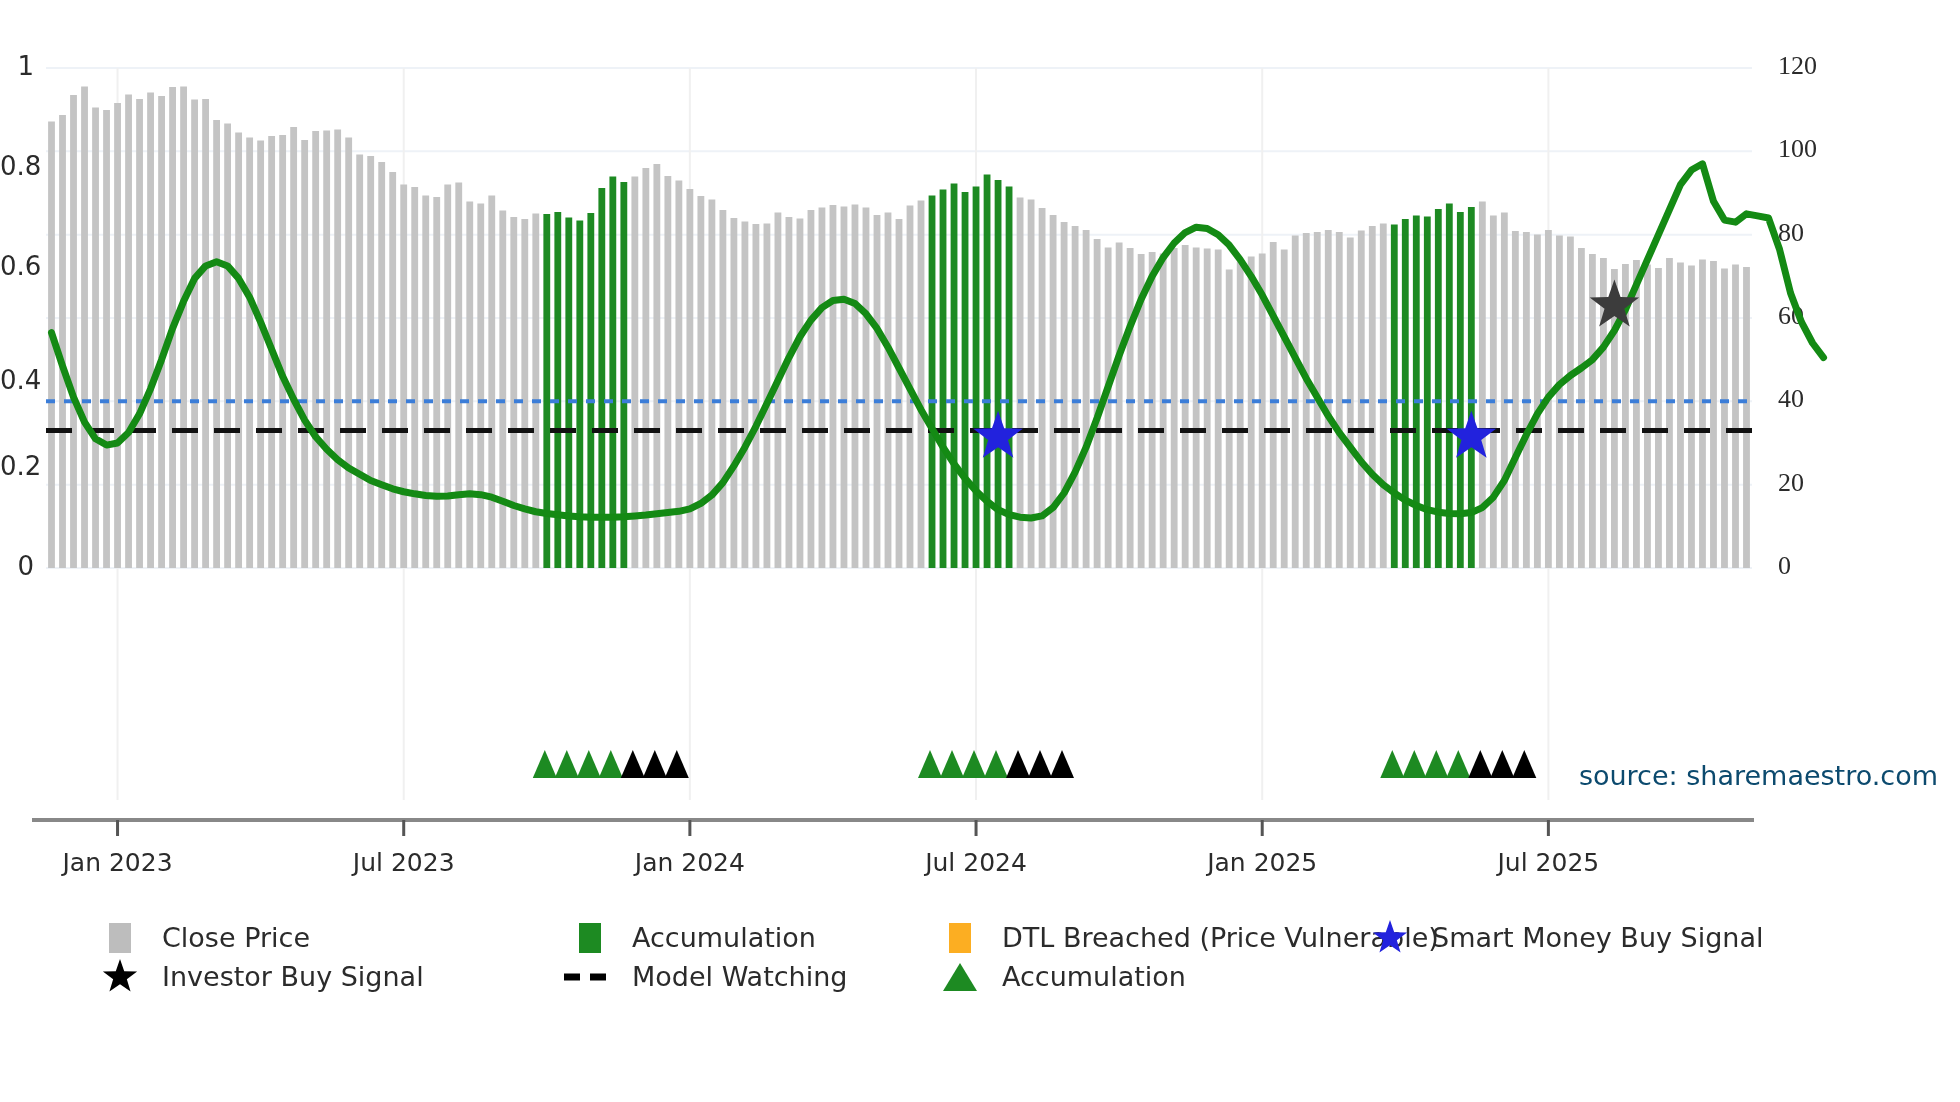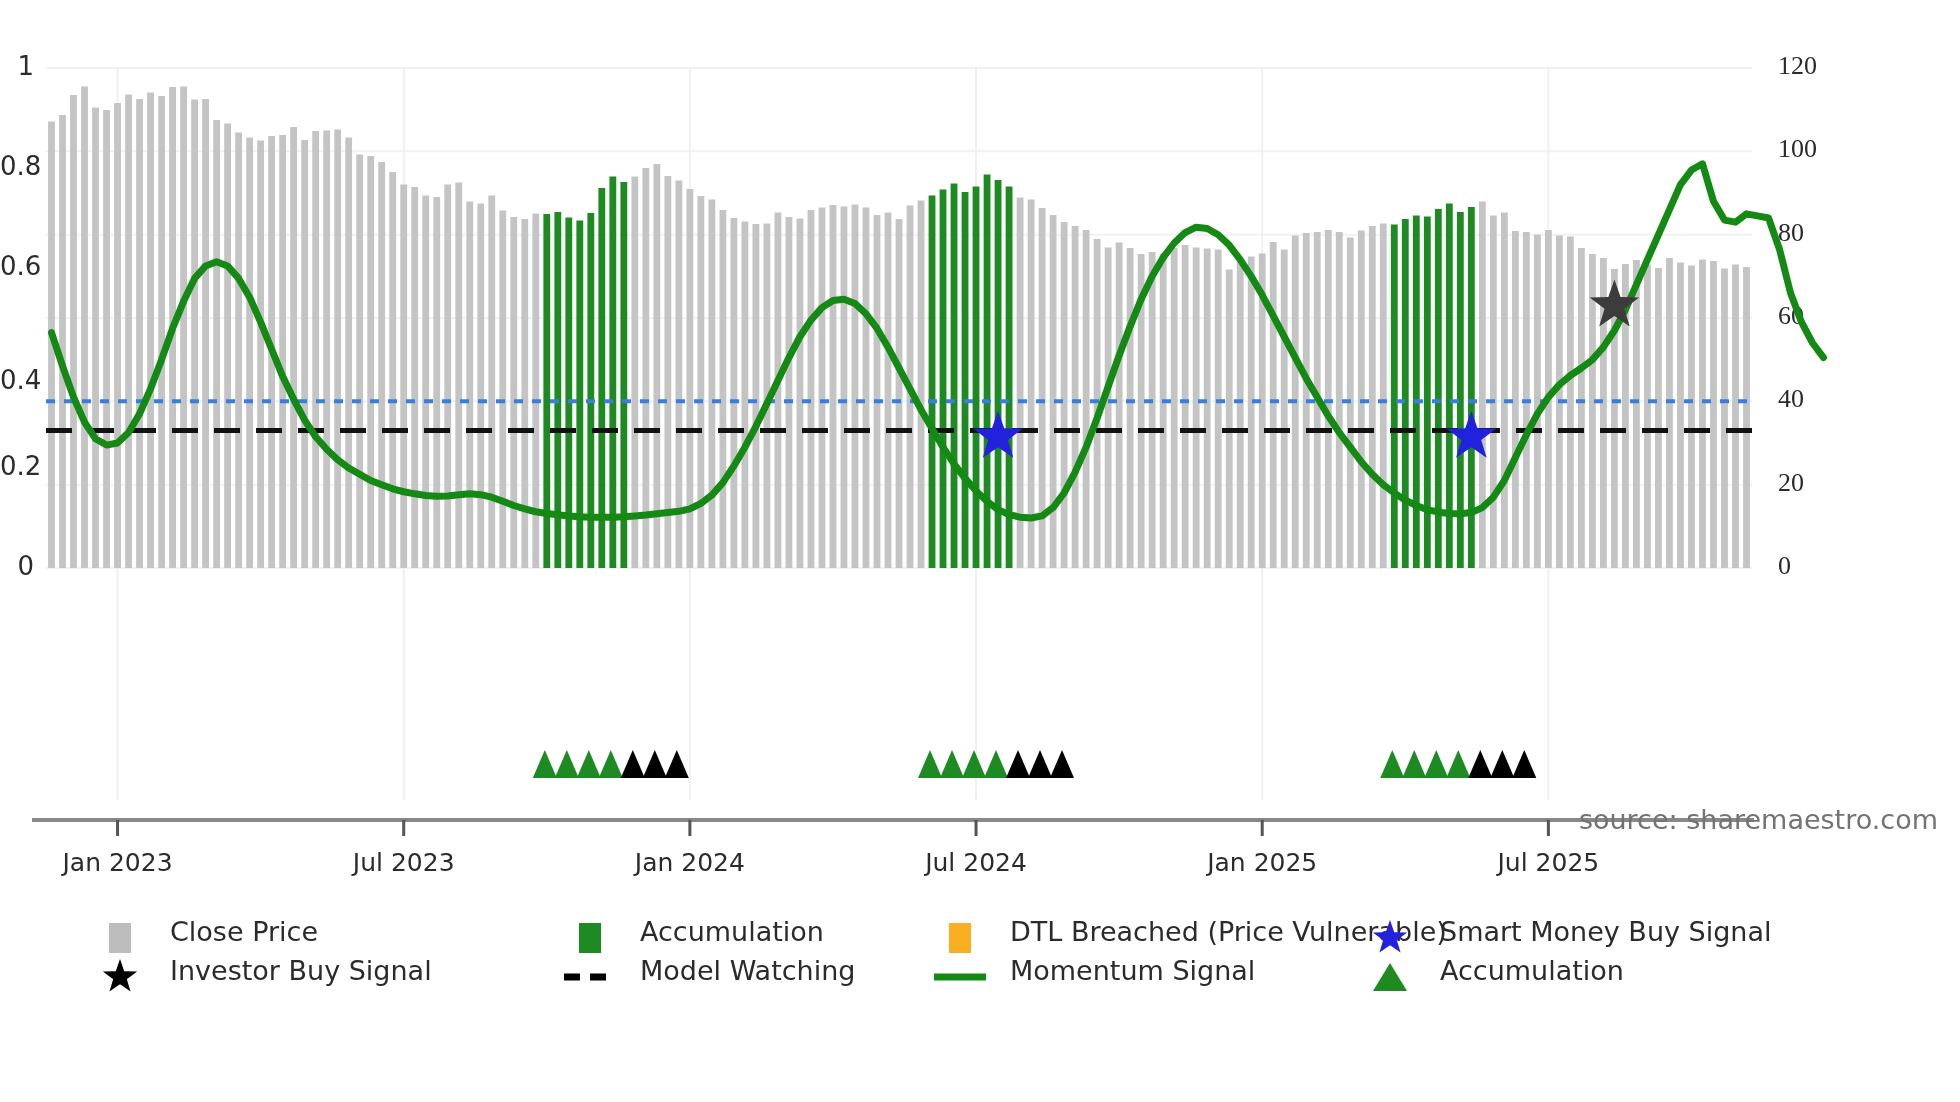--- a/index.html
+++ b/index.html
@@ -37,39 +37,39 @@
     left: 92px;
     top: 918px;
     width: 1830px;
     display: grid;
     grid-template-columns: 470px 370px 430px 400px;
     grid-auto-rows: 39px;
     align-items: center;
   }
   .legend-entry {
     display: flex;
-    gap: 22px;
+    align-items: center;
+    gap: 14px;
     height: 39px;
   }
   .legend-text {
     font-size: 27px;
     color: #2b2b2b;
     white-space: nowrap;
     line-height: 1;
   }
   .swatch-box { width: 22px; height: 30px; display: inline-block; flex: none; }
   .swatch-wrap { width: 56px; display: flex; justify-content: center; align-items: center; flex: none; }
   .source-note {
     position: absolute;
     right: 22px;
     top: 760px;
     font-size: 27px;
-    color: #737373;
+    color: #0c4a6e;
     white-space: nowrap;
-    margin-top: 44px;
   }
 </style>
 </head>
 <body>
 
 <div id="chart-root">
 
   <div id="left-axis-labels">
       <div class="axis-label ylabel-left" style="left: 0px; width: 34px; top: 551px;">0</div>
       <div class="axis-label ylabel-left" style="left: 0px; width: 34px; top: 451px;">0.2</div>
@@ -351,28 +351,20 @@
       <div class="legend-entry">
         <span class="swatch-wrap">
           <svg width="56" height="14">
             <line x1="2" y1="7" x2="54" y2="7" stroke="#000000" stroke-width="7" stroke-dasharray="16 10"></line>
           </svg>
         </span>
         <span class="legend-text">Model Watching</span>
       </div>
       <div class="legend-entry">
         <span class="swatch-wrap">
-          <svg width="56" height="14">
-            <line x1="2" y1="7" x2="54" y2="7" stroke="#148a14" stroke-width="7"></line>
-          </svg>
-        </span>
-        <span class="legend-text">Momentum Signal</span>
-      </div>
-      <div class="legend-entry">
-        <span class="swatch-wrap">
           <svg width="40" height="34">
             <polygon points="20,3 3,31 37,31" fill="#1d8a22"></polygon>
           </svg>
         </span>
         <span class="legend-text">Accumulation</span>
       </div>
     </div>
 
 </div>
 

